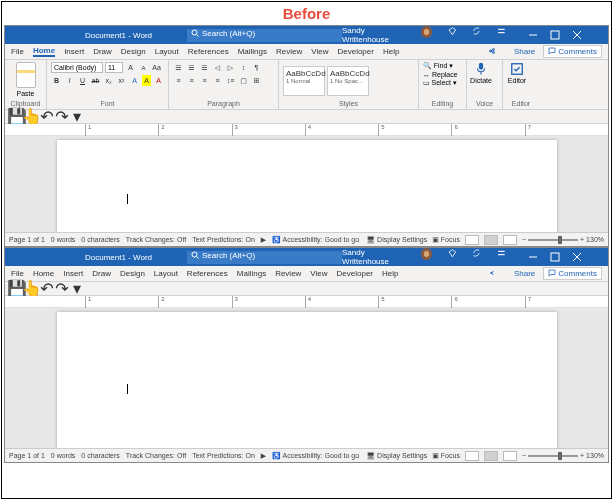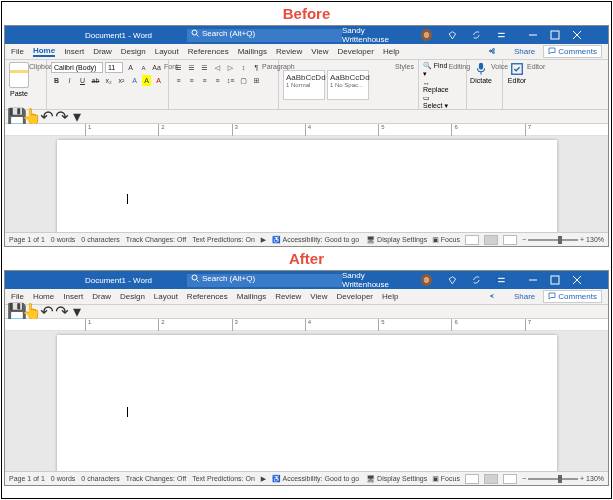--- a/index.html
+++ b/index.html
@@ -4,34 +4,34 @@
 <style>
 *{margin:0;padding:0;box-sizing:border-box;font-family:"Segoe UI",Arial,sans-serif}
 body{background:#fff;width:613px;height:500px;overflow:hidden}
 .container{border:1px solid #000;width:611px;height:498px;margin:1px;position:relative}
 .label{text-align:center;color:#e74c3c;font-size:15px;font-weight:bold;padding:3px 0}
 .panel{width:605px;margin:0 auto;border:1px solid #888;background:#f3f2f1}
 .titlebar{background:#1f63b5;color:#fff;height:18px;display:flex;align-items:center;font-size:8px}
 .title{margin-left:80px;white-space:nowrap}
 .search{background:#3a7bc8;height:13px;flex:0 0 155px;margin-left:35px;display:flex;padding:0 4px;gap:3px}
 .search svg{width:8px;height:8px}
-.tbr{margin-left:auto;display:flex;align-items:center;gap:16px;padding-right:20px}
+.tbr{margin-left:auto;display:flex;gap:16px;padding-right:20px}
 .tbr span{font-size:8px}
 .avatar{width:12px;height:12px;border-radius:50%;background:radial-gradient(circle,#d4a574 35%,#8b5a3c 36%)}
 .tbr svg{width:10px;height:10px}
 .winbtns{display:flex;gap:0}
 .winbtns div{width:22px;height:18px;display:flex;align-items:center;justify-content:center}
 .tabs{background:#f3f2f1;display:flex;align-items:center;height:16px;font-size:8px;padding:0 6px;gap:9px;border-bottom:1px solid #d0d0d0}
 .tab{color:#333;cursor:pointer}
 .tab.active{color:#1f63b5;border-bottom:2px solid #1f63b5;font-weight:600}
 .tabs-r{margin-left:auto;display:flex;gap:8px;align-items:center}
 .share{color:#1f63b5;display:flex;align-items:flex-start;gap:18px}
 .comments{background:#fff;border:1px solid #ccc;padding:1px 4px;color:#1f63b5;display:flex;gap:2px}
 .ribbon{background:#f3f2f1;height:50px;display:flex;border-bottom:1px solid #d0d0d0;font-size:7px}
-.grp{border-right:1px solid #d0d0d0;padding:2px 4px;display:flex;flex-direction:row}
+.grp{border-right:1px solid #d0d0d0;padding:2px 4px;display:flex;flex-direction:column}
 .grp-body{flex:1;display:flex;align-items:flex-start;gap:2px}
 .grp-label{text-align:center;color:#666;font-size:7px;padding-top:1px}
 .paste-ico{width:20px;height:26px;background:linear-gradient(#fff 30%,#f9d978 30%,#f9d978 40%,#fff 40%);border:1px solid #bbb;border-radius:2px}
 .fontbox{border:1px solid #bbb;background:#fff;padding:1px 2px;white-space:nowrap}
 .row{display:flex;gap:2px;align-items:center}
 .col{display:flex;flex-direction:column;gap:2px}
 .ico{width:11px;height:11px;display:flex;align-items:center;justify-content:center;color:#333}
 .stylebox{border:1px solid #ccc;background:#fff;width:42px;height:30px;padding:2px;display:flex;flex-direction:column;font-size:6px}
 .stylebox .prev{color:#333;font-size:8px}
 .stylebox .nm{color:#666;font-size:6px}
@@ -282,21 +282,20 @@
       <div class="zoom">
         <span>−</span>
         <div class="slider"></div>
         <span>+</span>
         <span>130%</span>
       </div>
     </div>
   </div>
 </div>
 
-<div class="label">After</div>
 
 <div class="panel" style="height:216px;display:flex;flex-direction:column">
   <div class="titlebar">
     <span class="title">Document1 - Word</span>
     <div class="search">
       <svg viewBox="0 0 16 16" fill="none" stroke="#fff" stroke-width="2">
             <circle cx="7" cy="7" r="5"></circle>
             <line x1="11" y1="11" x2="15" y2="15"></line>
           </svg>
       <span>Search (Alt+Q)</span>

